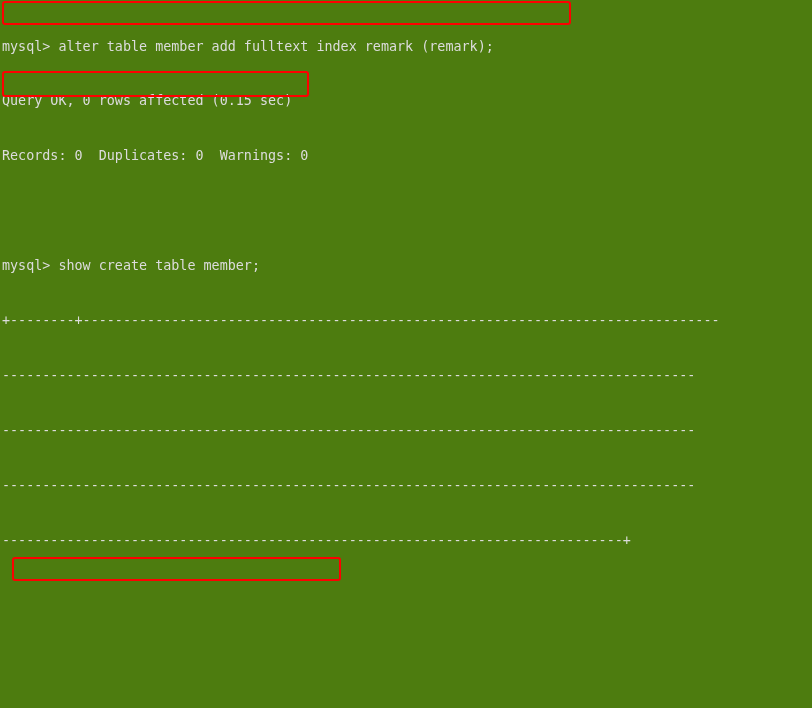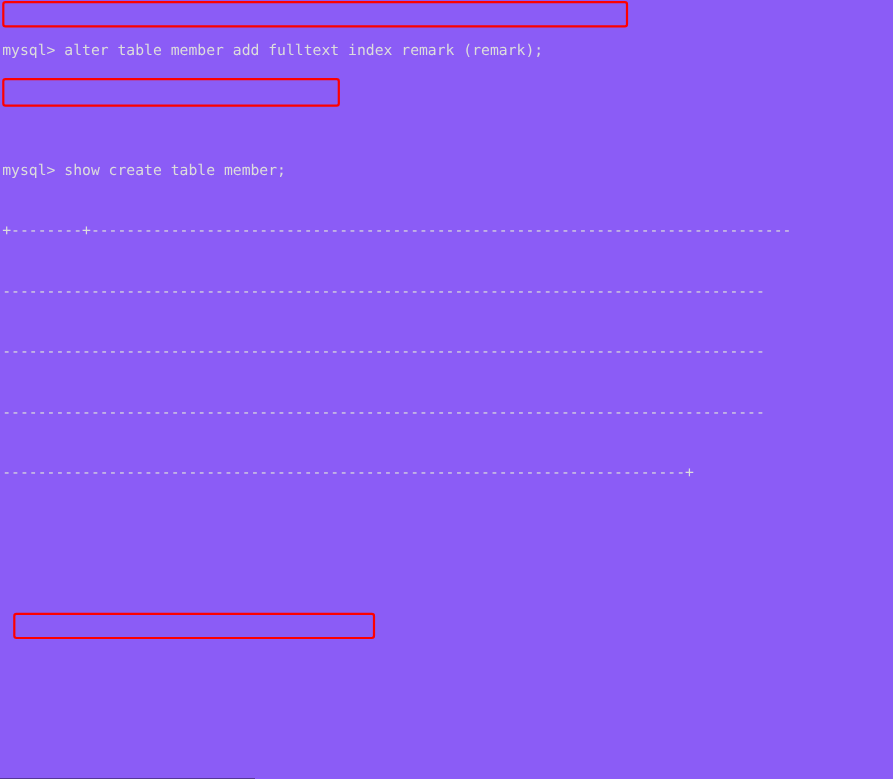--- a/index.html
+++ b/index.html
@@ -11,21 +11,21 @@
   body {
     width: 812px;
     height: 708px;
     overflow: hidden;
     font-family: "DejaVu Sans Mono", "Liberation Mono", monospace;
   }
   #terminal {
     position: relative;
     width: 812px;
     height: 708px;
-    background: #8b5cf6;
+    background: #4d7c0f;
     color: #d8d8d8;
     font-family: "DejaVu Sans Mono", "Liberation Mono", monospace;
     font-size: 13.4px;
     line-height: 18.3px;
     letter-spacing: 0px;
     white-space: pre;
     padding: 0;
     box-sizing: border-box;
   }
   .term-lines {
@@ -56,20 +56,22 @@
   #hl-2 { left: 2px;  top: 71px;  width: 307px; height: 26px; }
   #hl-3 { left: 12px; top: 557px; width: 329px; height: 24px; }
 </style>
 </head>
 <body>
 
 <div id="terminal">
 
   <div class="term-lines">
     <span class="line">mysql&gt; alter table member add fulltext index remark (remark);</span>
+    <span class="line">Query OK, 0 rows affected (0.15 sec)</span>
+    <span class="line">Records: 0  Duplicates: 0  Warnings: 0</span>
     <span class="line"></span>
     <span class="line">mysql&gt; show create table member;</span>
     <span class="line">+--------+-------------------------------------------------------------------------------</span>
     <span class="line">--------------------------------------------------------------------------------------</span>
     <span class="line">--------------------------------------------------------------------------------------</span>
     <span class="line">--------------------------------------------------------------------------------------</span>
     <span class="line">-----------------------------------------------------------------------------+</span>
     <span class="line"></span>
     <span class="line"></span>
     

